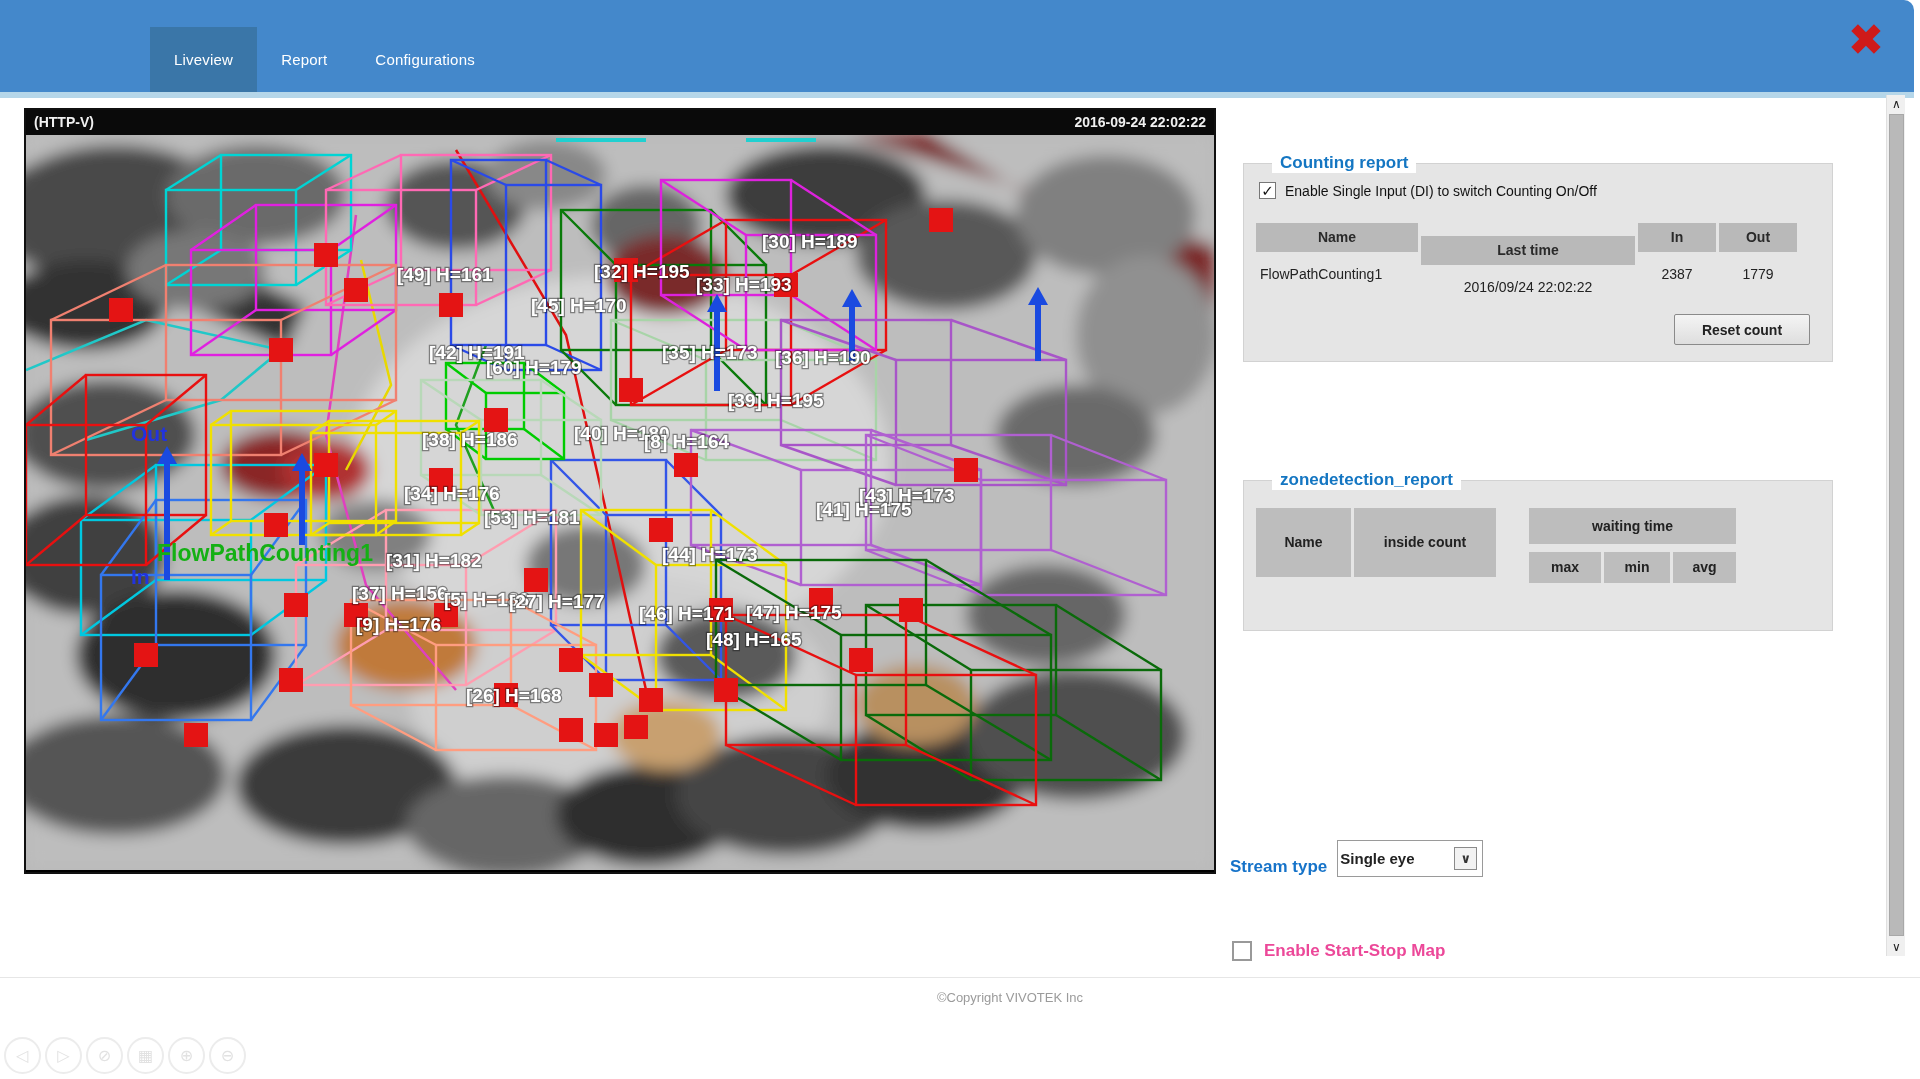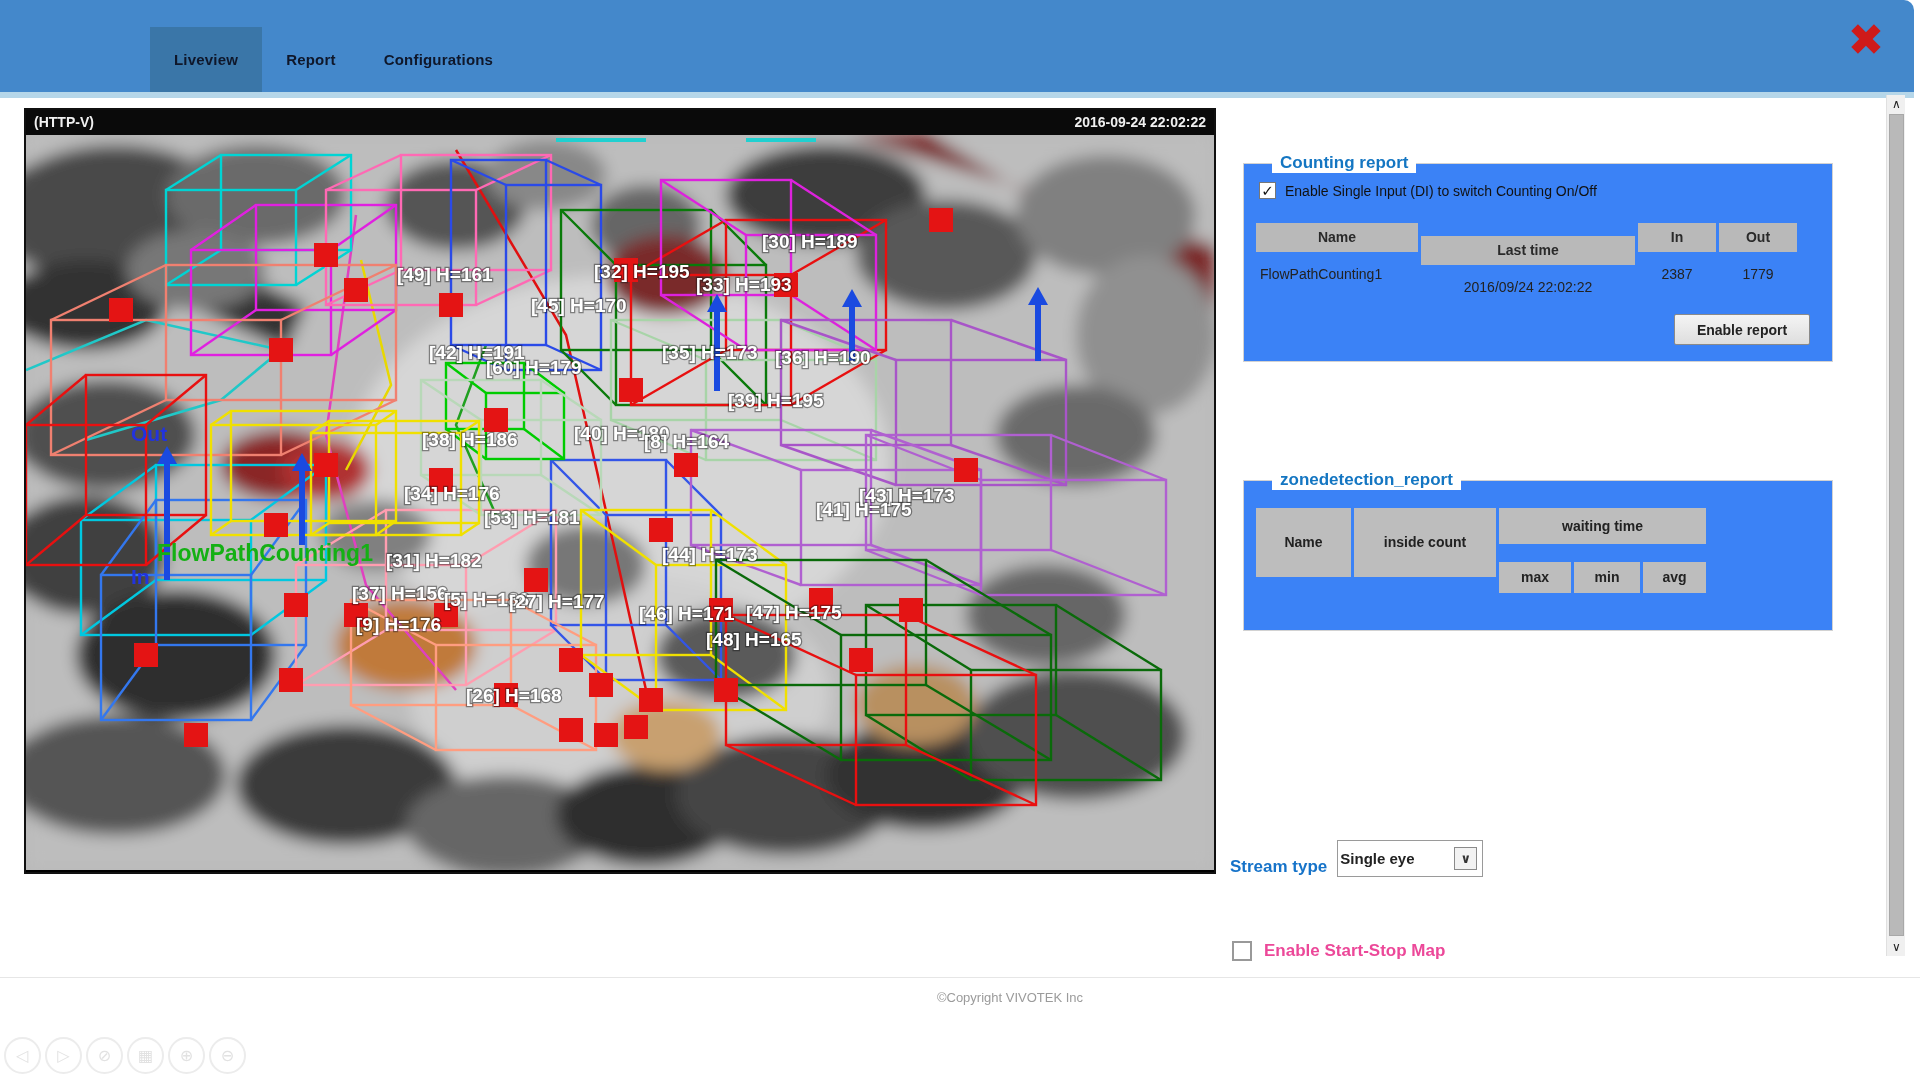--- a/index.html
+++ b/index.html
@@ -5,42 +5,42 @@
   * { margin:0; padding:0; box-sizing:border-box; }
   html,body { width:1920px; height:1079px; overflow:hidden; background:#fff;
     font-family:"Liberation Sans","DejaVu Sans",sans-serif; }
   .app { position:relative; width:1920px; height:1079px; background:#fff; }
 
   
   .header { position:absolute; left:0; top:0; width:1914px; height:92px;
     background:#4488cb; border-top-right-radius:10px; }
   .header-strip { position:absolute; left:0; top:92px; width:1914px; height:6px; background:#b5d6e9; }
   .tabs { position:absolute; left:150px; top:27px; height:65px; display:flex; align-items:stretch; }
-  .tab { display:flex; align-items:center; padding:0 24px; color:#0f172a; font-size:15px;
-    font-weight:bold; cursor:pointer; letter-spacing:.2px; }
+  .tab { display:flex; align-items:center; padding:0 24px; color:#ffffff; font-size:15px;
+    font-weight:normal; cursor:pointer; letter-spacing:.2px; }
   .tab.active { background:#3a76a8; }
   .close-btn { position:absolute; left:1836px; top:10px; width:60px; height:60px;
     color:#cf1a1a; font-size:44px; font-weight:bold; text-align:center; line-height:60px; cursor:pointer; }
 
   
   .video-frame { position:absolute; left:24px; top:108px; width:1192px; height:766px;
     background:#000; border:2px solid #101010; }
   .video-titlebar { position:relative; width:100%; height:25px; background:#0a0a0a; color:#f0f0f0;
     font-size:14px; font-weight:bold; }
   .stream-label { position:absolute; left:8px; top:4px; }
   .video-timestamp { position:absolute; right:8px; top:4px; }
   .video-body { position:relative; width:1188px; height:735px; overflow:hidden; background:#b9b9b9; }
   .video-body svg { display:block; width:100%; height:100%; }
   text.det { fill:#fff; font:bold 19px "Liberation Sans","DejaVu Sans",sans-serif;
     paint-order:stroke; stroke:rgba(20,20,20,.45); stroke-width:2.5px; }
   text.gate-blue { fill:#2233dd; font:bold 21px "Liberation Sans","DejaVu Sans",sans-serif; }
   text.gate-green { fill:#14b014; font:bold 23px "Liberation Sans","DejaVu Sans",sans-serif; }
 
   
-  .fieldset { position:absolute; border:1px solid #d2d2d2; background:#3b82f6;text-decoration:underline; }
+  .fieldset { position:absolute; border:1px solid #d2d2d2; background:#e5e5e5;text-decoration:underline; }
   .fieldset .legend { position:absolute; top:-11px; left:28px; background:#fff; padding:0 8px;
     color:#1476c2; font-size:17px; font-weight:bold; }
   #counting-fieldset { left:1243px; top:163px; width:590px; height:199px; }
   #zone-fieldset { left:1243px; top:480px; width:590px; height:151px; }
 
   .di-row { position:absolute; left:15px; top:18px; display:flex; align-items:center; gap:9px; }
   .checkbox { width:17px; height:17px; border:1px solid #777; background:#fff; position:relative;
     font-weight:bold; font-size:15px; color:#111; line-height:15px; text-align:center; cursor:pointer; }
   .di-label { font-size:14px; color:#111; }
 
@@ -54,21 +54,21 @@
 
   .reset-btn { position:absolute; left:430px; top:150px; width:136px; height:31px;
     background:linear-gradient(#f4f4f4,#dedede); border:1px solid #8a8a8a; border-radius:2px;
     font-size:14px; font-weight:bold; color:#222; cursor:pointer;
     font-family:"Liberation Sans","DejaVu Sans",sans-serif; }
 
   .ztable { position:absolute; left:12px; top:27px; display:flex; gap:3px; }
   .zcell { background:#bdbdbd; color:#222; font-size:14px; font-weight:bold; text-align:center; }
   .z-name { width:95px; height:69px; line-height:69px; }
   .z-inside { width:142px; height:69px; line-height:69px; }
-  .z-wt { width:207px; display:flex; flex-direction:column; gap:18px; background:transparent; }
+  .z-wt { width:207px; display:flex; flex-direction:column; gap:8px; background:transparent;margin-left:30px; }
   .z-wt-top { background:#bdbdbd; height:36px; line-height:36px; font-size:14px; font-weight:bold; text-align:center; color:#222; }
   .z-wt-bottom { display:flex; gap:3px; height:31px; }
   .z-sub { background:#bdbdbd; line-height:31px; font-size:14px; font-weight:bold; text-align:center; color:#222; }
   .z-max { width:72px; } .z-min { width:66px; } .z-avg { width:63px; }
 
   .stream-row { position:absolute; left:1230px; top:840px; display:flex; align-items:flex-end; }
   .stream-label-text { color:#1673c9; font-size:17px; font-weight:bold; margin-right:10px; }
   .select { position:relative; width:146px; height:37px; border:1px solid #9a9a9a; background:#fff;
     font-size:15px; font-weight:bold; color:#222; line-height:35px; padding-left:2px; cursor:pointer; }
   .select .chev { position:absolute; right:5px; top:6px; width:23px; height:23px; border:1px solid #8a8a8a;
@@ -475,21 +475,21 @@
       <div class="hcell w-time">Last time</div>
       <div class="hcell w-in">In</div>
       <div class="hcell w-out">Out</div>
     </div>
     <div class="crow">
       <div class="dcell w-name link">FlowPathCounting1</div>
       <div class="dcell w-time">2016/09/24 22:02:22</div>
       <div class="dcell w-in">2387</div>
       <div class="dcell w-out">1779</div>
     </div>
-    <button class="reset-btn">Enable report</button>
+    <button class="reset-btn">Reset count</button>
   </div>
 
   <div class="fieldset" id="zone-fieldset">
     <div class="legend">zonedetection_report</div>
     <div class="ztable">
       <div class="zcell z-name">Name</div>
       <div class="zcell z-inside">inside count</div>
       <div class="z-wt">
         <div class="z-wt-top">waiting time</div>
         <div class="z-wt-bottom">

